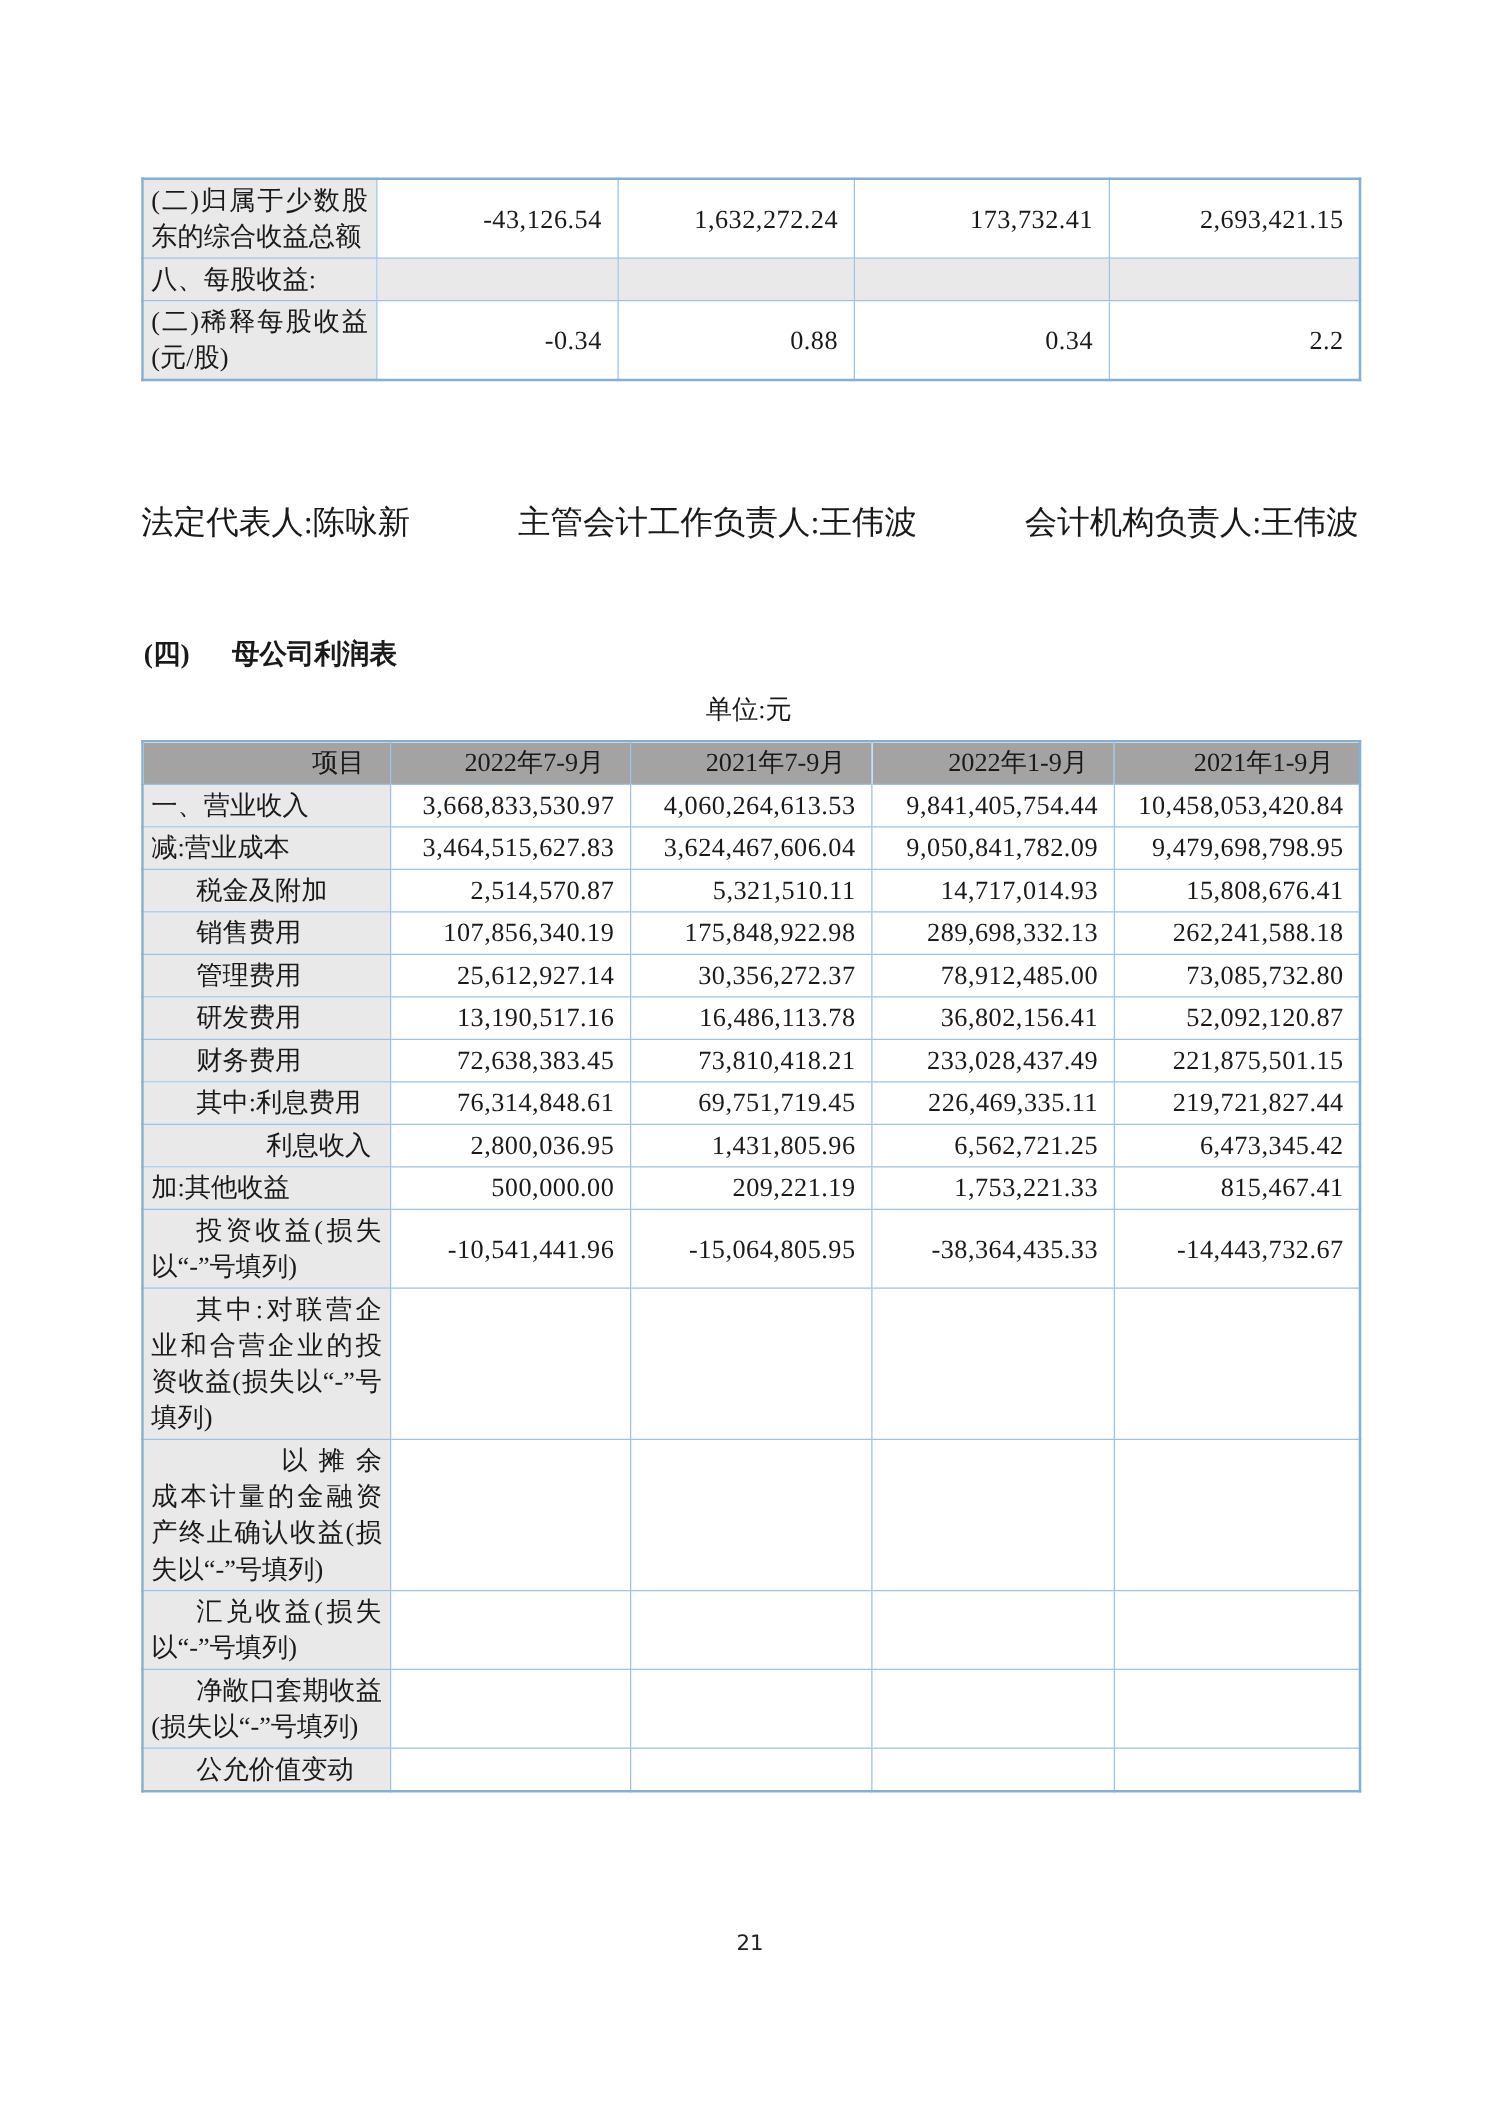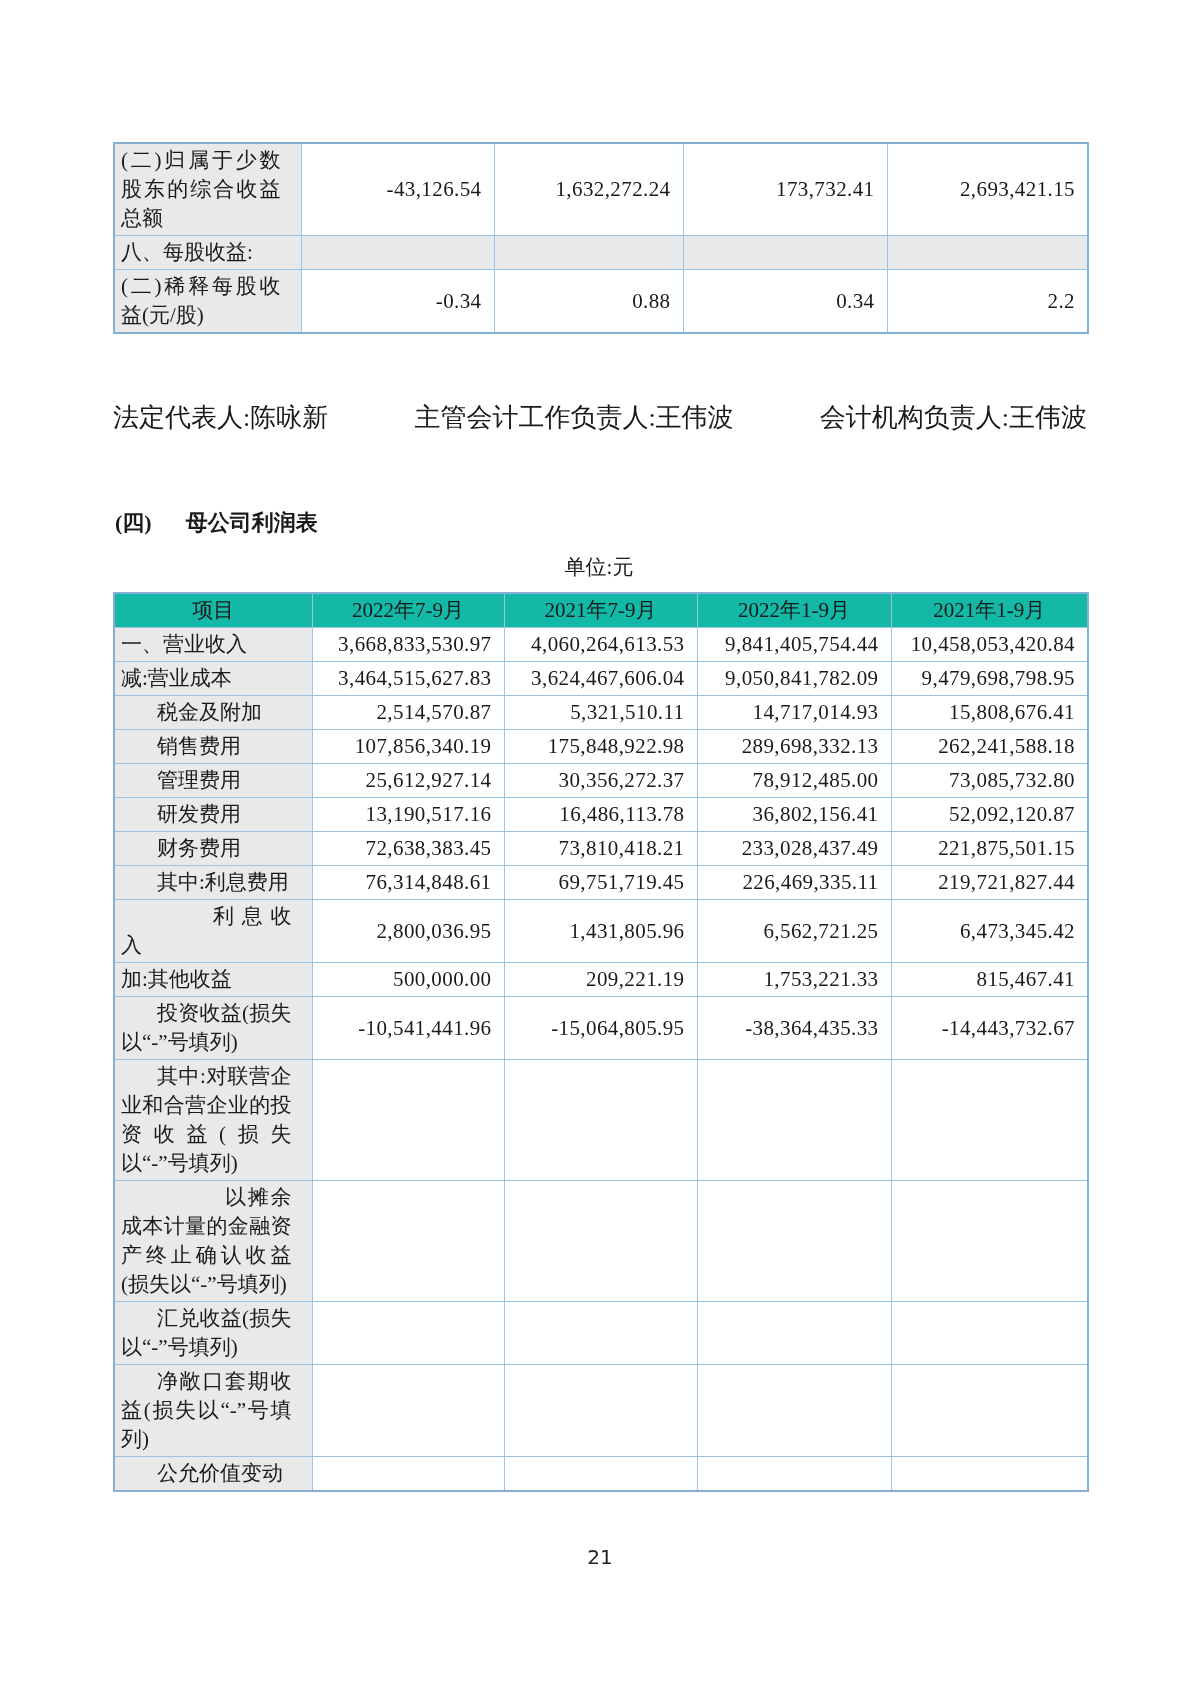--- a/index.html
+++ b/index.html
@@ -25,33 +25,33 @@
     border: 1px solid #9cc2e5;
     font-size: 21px;
     line-height: 29px;
     vertical-align: middle;
     font-weight: normal;
     overflow: hidden;
   }
   td.cell-label {
     background: #e9e9e9;
     text-align: justify;
-    padding: 2px 20px 2px 6px;
+    padding: 2px 6px 2px 6px;
     word-break: break-all;
   }
   td.cell-value {
     background: #ffffff;
     text-align: right;
     padding: 2px 12px 2px 4px;
     font-size: 20px;
     letter-spacing: 0.4px;
   }
   th.col-header {
-    background: #14b8a6;
-    text-align: center;
+    background: #a3a3a3;
+    text-align: right;
     font-weight: bold;
     padding: 2px 20px;
   }
   tr.shaded td.cell-value { background: #e9e9e9; }
   .bold { font-weight: bold; }
   .ind2 { text-indent: 36px; }
   .ind4 { text-indent: 92px; }
   .ind5 { text-indent: 104px; }
   .signature-line {
     position: absolute;
@@ -82,21 +82,21 @@
     font-size: 21px;
     line-height: 28px;
   }
   .page-number {
     position: absolute;
     left: 0;
     top: 1545px;
     width: 1200px;
     text-align: center;
     font-family: "DejaVu Sans", "Liberation Sans", sans-serif;
-    font-size: 20px;
+    font-size: 17px;
     color: #222222;
   }
 </style>
 </head>
 <body>
 
 <div class="page">
 
   <table class="fin-table" style="top:142px">
     <colgroup>

